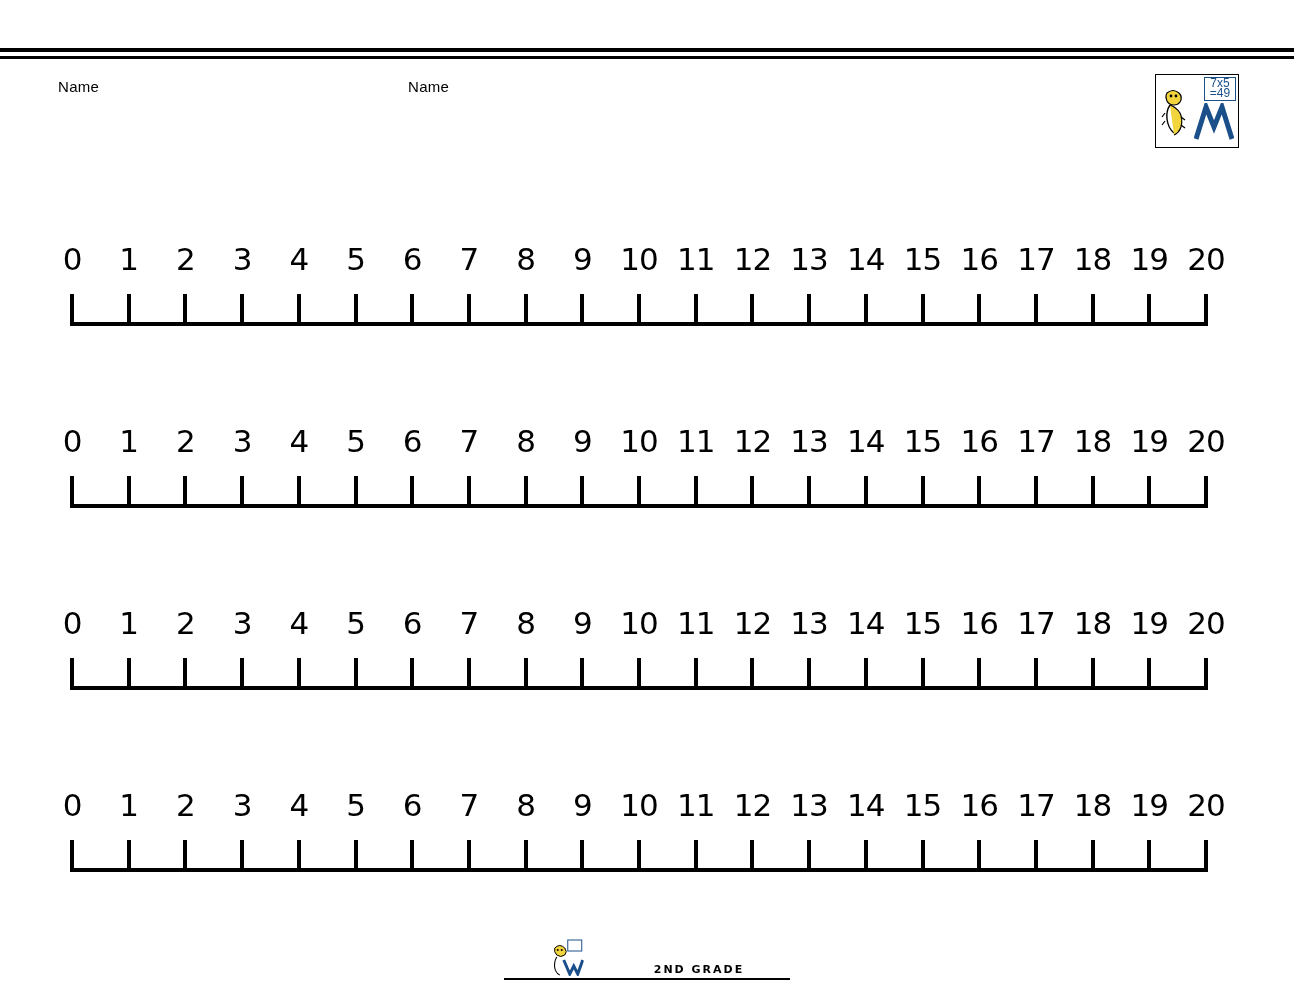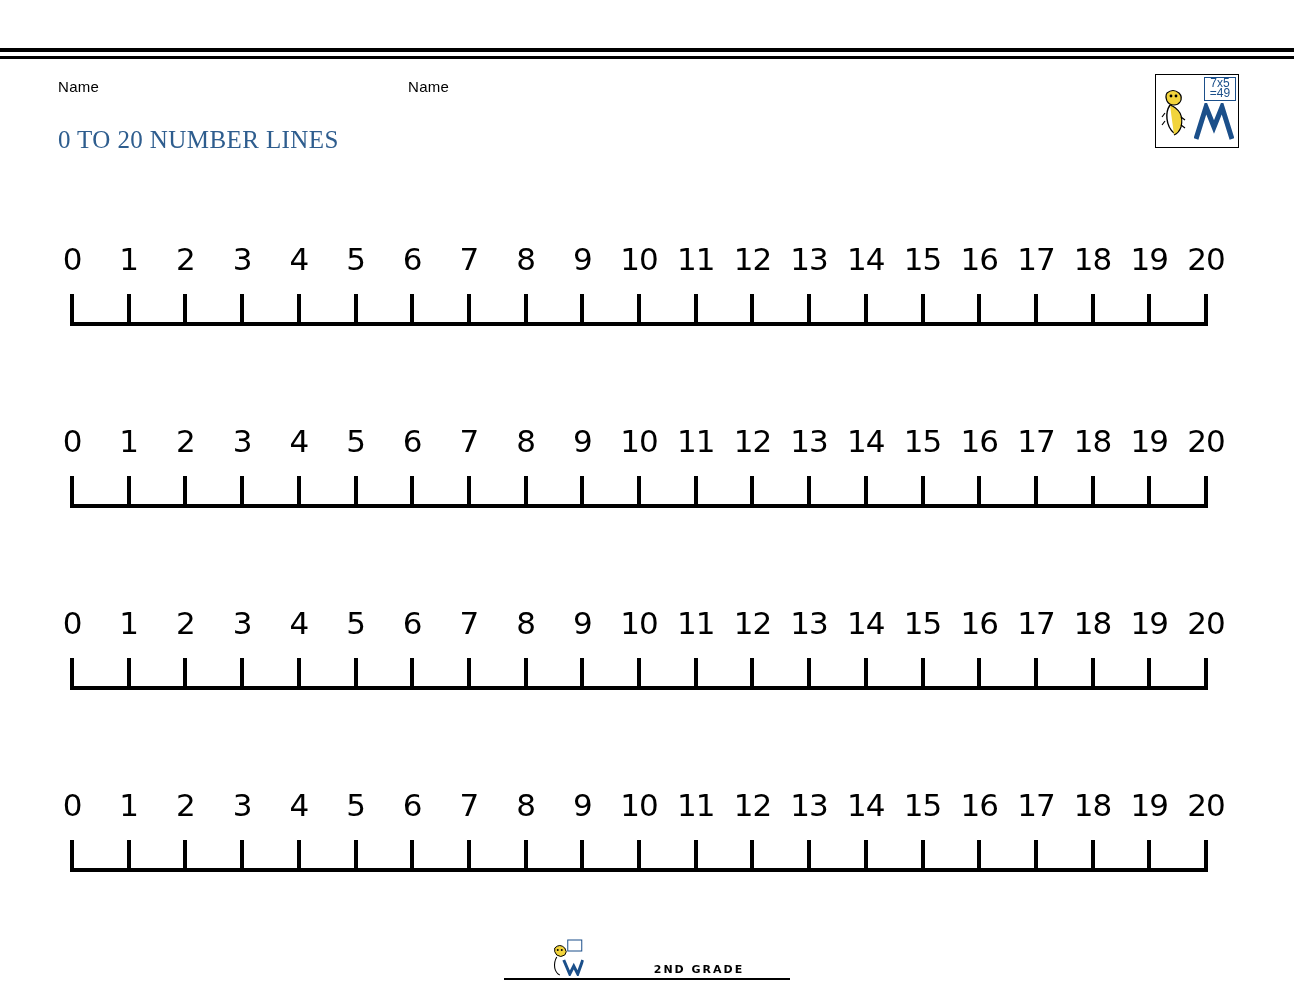--- a/index.html
+++ b/index.html
@@ -214,21 +214,20 @@
 <body>
 
 <div class="page">
 
   <div class="top-rule-1"></div>
   <div class="top-rule-2"></div>
 
   <div class="field-name">Name</div>
   <div class="field-date">Name</div>
 
-  <div class="worksheet-title">0 TO 20 NUMBER LINES</div>
 
   <div class="logo-box">
     <div class="logo-badge">
       <div>7x5</div>
       <div>=49</div>
     </div>
     <svg class="logo-salamander" viewBox="0 0 30 52">
       <path d="M6 6 q6 -5 12 0 q4 4 1 9 q-2 3 -6 3 q-5 0 -7 -4 q-2 -5 0 -8 z" fill="#f2d43c" stroke="#000" stroke-width="1.2"></path>
       <circle cx="10" cy="9" r="1.4" fill="#000"></circle>
       <circle cx="15" cy="9" r="1.4" fill="#000"></circle>

